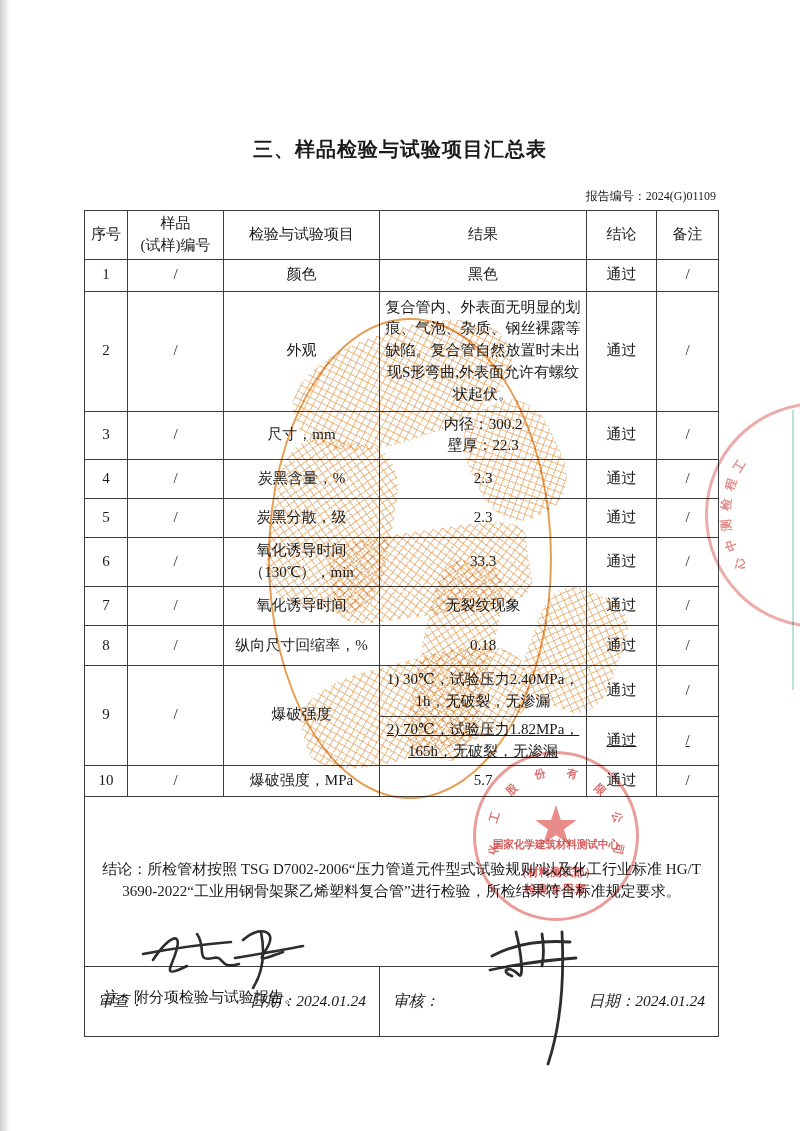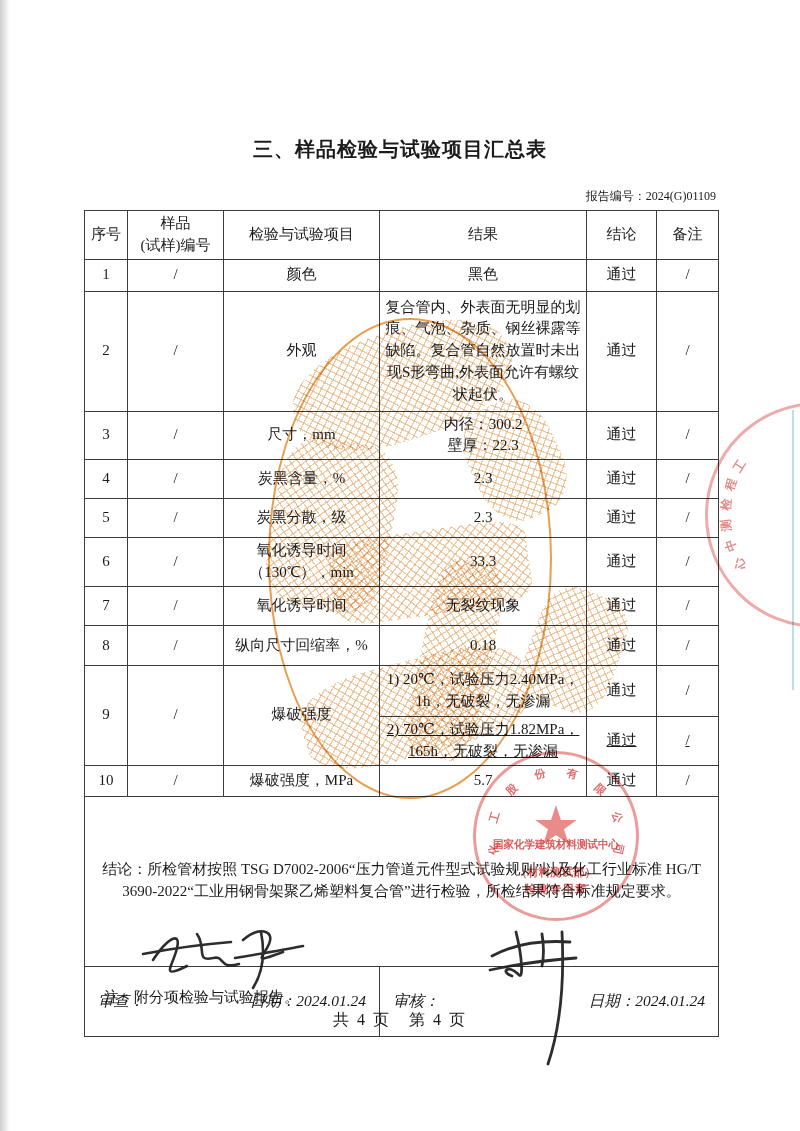--- a/index.html
+++ b/index.html
@@ -141,21 +141,21 @@
       <td>/</td>
       <td class="item">纵向尺寸回缩率，%</td>
       <td>0.18</td>
       <td>通过</td>
       <td>/</td>
     </tr>
     <tr class="r9a">
       <td rowspan="2">9</td>
       <td rowspan="2">/</td>
       <td rowspan="2" class="item">爆破强度</td>
-      <td>1) 20℃，试验压力2.40MPa，
+      <td>1) 30℃，试验压力2.40MPa，
 1h，无破裂，无渗漏</td>
       <td>通过</td>
       <td>/</td>
     </tr>
     <tr class="r9b">
       <td>2) 70℃，试验压力1.82MPa，
 165h，无破裂，无渗漏</td>
       <td>通过</td>
       <td>/</td>
     </tr>
@@ -181,21 +181,20 @@
         <div class="sig-flex">
           <span>审核：</span>
           <span><span>日期：</span><span>2024.01.24</span></span>
         </div>
       </td>
     </tr>
   </tbody>
     </table>
 
   <div class="note">注：附分项检验与试验报告。</div>
-  <div class="page-footer">共 4 页　第 4 页</div>
 
   <div class="wm wm-ellipse"></div>
   <div class="wm hatch" style="left:290px;top:330px;width:225px;height:110px;border-radius:45%;transform:rotate(-18deg);"></div>
   <div class="wm hatch" style="left:272px;top:440px;width:120px;height:170px;border-radius:30%;transform:rotate(10deg);"></div>
   <div class="wm hatch" style="left:330px;top:530px;width:200px;height:85px;border-radius:22%;transform:rotate(-8deg);"></div>
   <div class="wm hatch" style="left:420px;top:560px;width:70px;height:200px;border-radius:26%;transform:rotate(12deg);"></div>
   <div class="wm hatch" style="left:300px;top:660px;width:230px;height:95px;border-radius:35%;transform:rotate(-15deg);"></div>
   <div class="wm hatch" style="left:530px;top:590px;width:90px;height:120px;border-radius:32%;transform:rotate(20deg);"></div>
   <div class="wm hatch" style="left:470px;top:400px;width:90px;height:120px;border-radius:40%;transform:rotate(-25deg);"></div>
 

